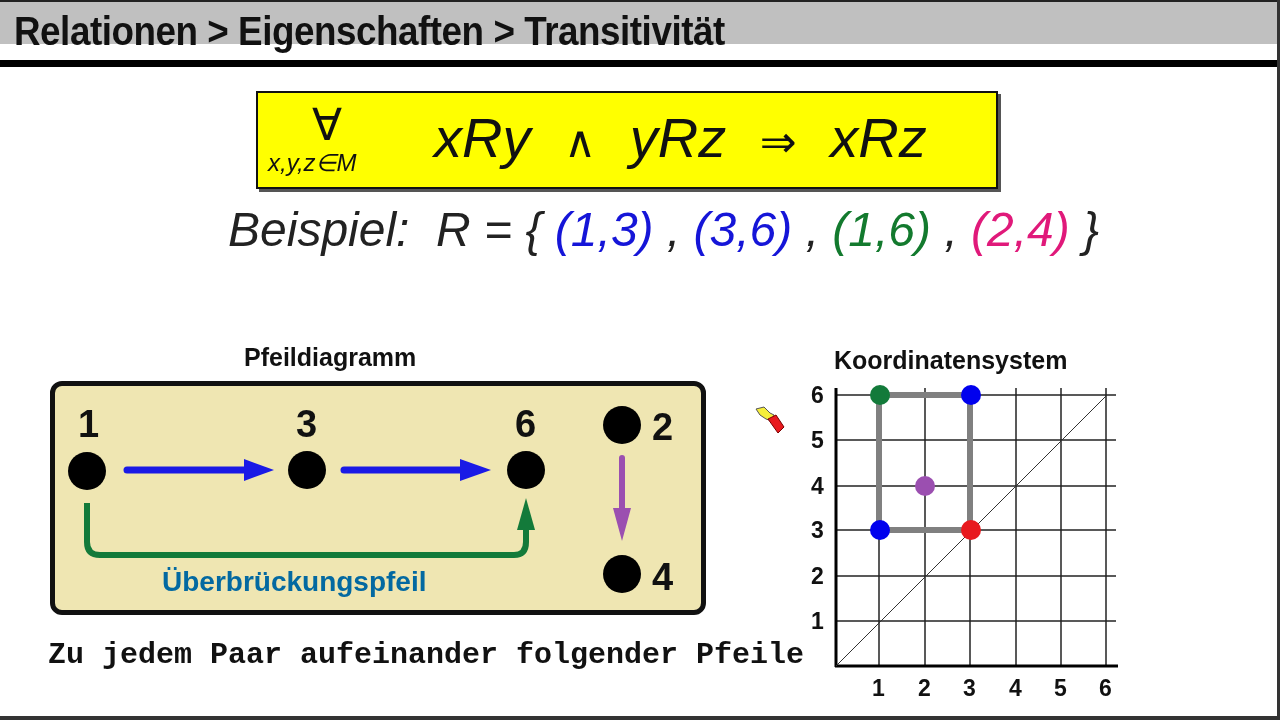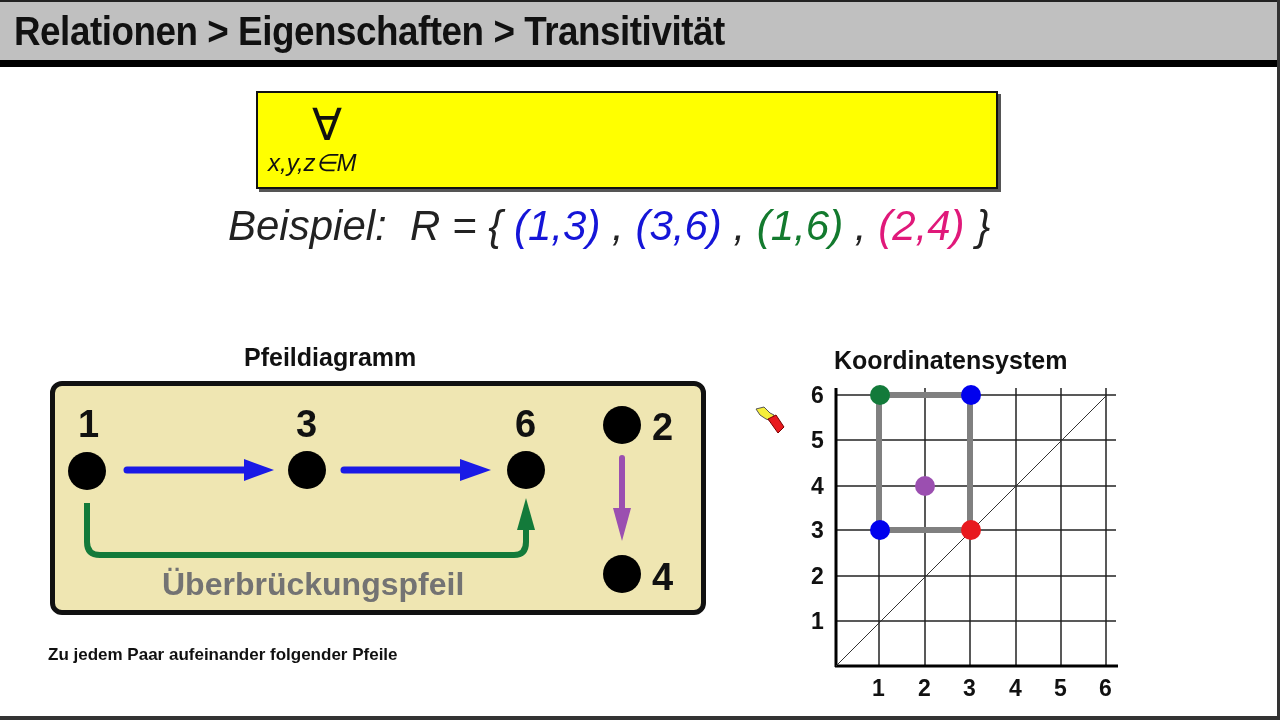--- a/index.html
+++ b/index.html
@@ -1,21 +1,21 @@
 <!DOCTYPE html>
 <html><head>
 <meta charset="utf-8">
 <style>
   html, body { margin:0; padding:0; }
   body {
     width:1280px; height:720px; overflow:hidden; position:relative;
     background:#ffffff; font-family:"Liberation Sans", sans-serif;
   }
   .header {
-    position:absolute; left:0; top:0; width:1277px; height:60px;
+    position:absolute; left:0; top:0; width:1277px; height:44px;
     background:#c0c0c0; border-top:2px solid #222; box-sizing:border-box;
   }
   .header-rule {
     position:absolute; left:0; top:60px; width:1277px; height:7px; background:#000;
   }
   .right-edge {
     position:absolute; left:1277px; top:0; width:3px; height:720px; background:#333;
   }
   .bottom-edge {
     position:absolute; left:0; top:716px; width:1280px; height:4px; background:#333;
@@ -36,60 +36,67 @@
   }
   .quant-sub {
     position:absolute; left:10px; top:56px; font-size:24px; font-style:italic; color:#111;
   }
   .formula-main {
     position:absolute; left:176px; top:12px; font-size:56px; font-style:italic; color:#111;
     white-space:nowrap; word-spacing:18px;
   }
   .formula-main .op { font-style:normal; font-family:"DejaVu Sans", sans-serif; font-size:44px; }
   .example {
-    position:absolute; left:228px; top:202px; font-size:42px; font-style:italic; color:#222;
+    position:absolute; left:228px; top:202px; font-size:48px; font-style:italic; color:#222;
     white-space:nowrap;
     text-align:center;
   }
   .example .blue { color:#1515d8; }
   .example .green { color:#137a2e; }
   .example .pink { color:#e0197a; }
   .label-heading {
     position:absolute; font-size:25px; font-weight:bold; color:#111; white-space:nowrap;
   }
   .diagram-box {
     position:absolute; left:50px; top:381px; width:656px; height:234px;
     background:#efe6b2; border:5px solid #111; border-radius:12px; box-sizing:border-box;
   }
   .node-label { position:absolute; font-size:38px; font-weight:bold; color:#111; }
   .node { position:absolute; width:38px; height:38px; border-radius:50%; background:#000; }
   .bridge-label {
-    position:absolute; left:162px; top:566px; font-size:32px; font-weight:bold; color:#737373;
+    position:absolute; left:162px; top:566px; font-size:28px; font-weight:bold; color:#0369a1;
   }
   .note {
-    position:absolute; left:48px; top:638px; font-size:17px; font-weight:bold; color:#111;
-    line-height:34px; white-space:nowrap;
+    position:absolute; left:48px; top:638px; font-size:30px; font-weight:bold; color:#111;
+    line-height:34px; white-space:nowrap;font-family:Liberation Mono, monospace;
   }
   svg.overlay { position:absolute; left:0; top:0; }
   .axis-label { position:absolute; font-size:23px; font-weight:bold; color:#111; }
   .cursor { position:absolute; left:754px; top:405px; }
 </style>
 </head>
 <body>
 
 <div class="header">
   <div class="title">Relationen &gt; Eigenschaften &gt; Transitivität</div>
 </div>
 <div class="header-rule"></div>
 <div class="right-edge"></div>
 <div class="bottom-edge"></div>
 
 <div class="formula-box">
   <span class="forall">∀</span>
   <span class="quant-sub">x,y,z∈M</span>
+  <div class="formula-main">
+    <span>xRy</span>
+    <span class="op">∧</span>
+    <span>yRz</span>
+    <span class="op">⇒</span>
+    <span>xRz</span>
+  </div>
 </div>
 
 <div class="example">
   <span>Beispiel:</span>
   &nbsp;<span>R = {</span>
   <span class="blue">(1,3)</span>
   <span>,</span>
   <span class="blue">(3,6)</span>
   <span>,</span>
   <span class="green">(1,6)</span>

